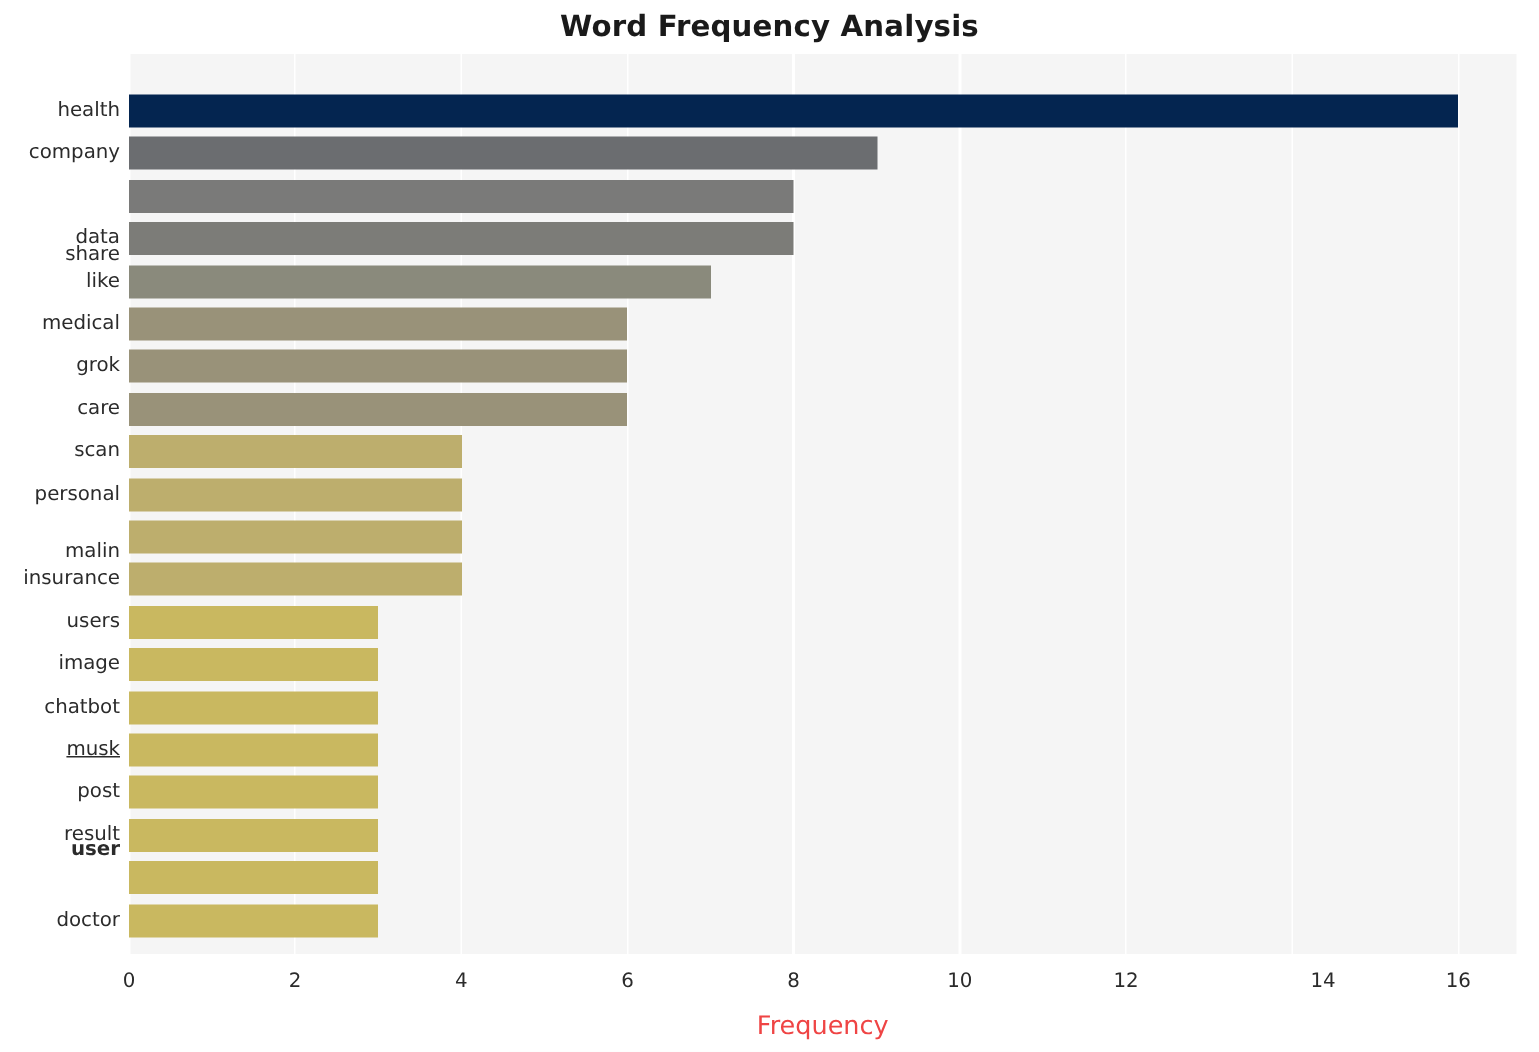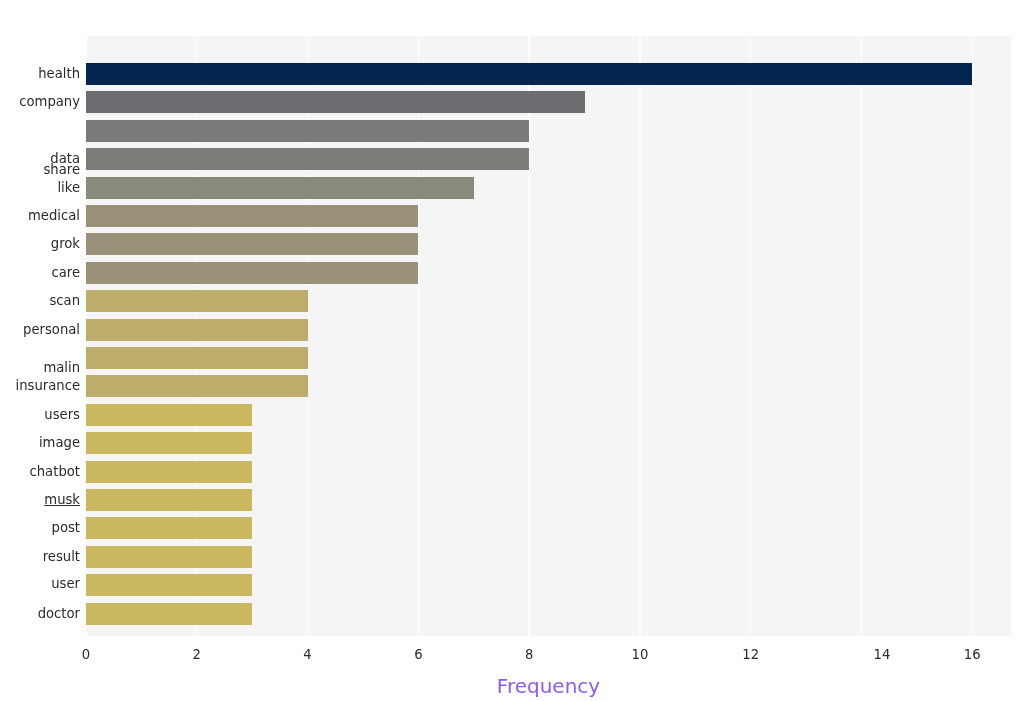--- a/index.html
+++ b/index.html
@@ -95,29 +95,30 @@
     color: #2b2b2b;
     white-space: nowrap;
   }
 
   #x-axis-title {
     position: absolute;
     left: 86px;
     top: 674px;
     width: 925px;
     text-align: center;
-    font-size: 20px;
-    color: #8b5cf6;
+    font-size: 17px;
+    color: #ef4444;
   }
 </style>
 </head>
 <body>
 
 <div id="figure">
 
+  <div id="chart-title">Word Frequency Analysis</div>
 
   <div id="plot-area">
     <div id="gridlines">
         <div class="gridline-v" style="left: -0.7px;"></div>
         <div class="gridline-v" style="left: 110.078px;"></div>
         <div class="gridline-v" style="left: 220.857px;"></div>
         <div class="gridline-v" style="left: 331.635px;"></div>
         <div class="gridline-v" style="left: 442.414px;"></div>
         <div class="gridline-v" style="left: 553.192px;"></div>
         <div class="gridline-v" style="left: 663.971px;"></div>
@@ -160,21 +161,21 @@
       <div class="y-tick-label" style="top: 258.2px;">scan</div>
       <div class="y-tick-label" style="top: 286.6px;">personal</div>
       <div class="y-tick-label" style="top: 325px; padding-left: 27px;">malin</div>
       <div class="y-tick-label" style="top: 343.4px;">insurance</div>
       <div class="y-tick-label" style="top: 371.8px;">users</div>
       <div class="y-tick-label" style="top: 400.2px;">image</div>
       <div class="y-tick-label" style="top: 428.6px; margin-left: 27px;">chatbot</div>
       <div class="y-tick-label" style="top: 457px; text-decoration: underline;">musk</div>
       <div class="y-tick-label" style="top: 485.4px;">post</div>
       <div class="y-tick-label" style="top: 513.8px;">result</div>
-      <div class="y-tick-label" style="top: 541px;">user</div>
+      <div class="y-tick-label" style="top: 524px; font-weight: bold;">user</div>
       <div class="y-tick-label" style="top: 570.6px;">doctor</div>
     </div>
 
   <div id="x-axis-labels">
       <div class="x-tick-label" style="left: 86px;">0</div>
       <div class="x-tick-label" style="left: 196.778px;">2</div>
       <div class="x-tick-label" style="left: 307.557px;">4</div>
       <div class="x-tick-label" style="left: 418.335px;">6</div>
       <div class="x-tick-label" style="left: 529.114px;">8</div>
       <div class="x-tick-label" style="left: 639.892px;">10</div>

